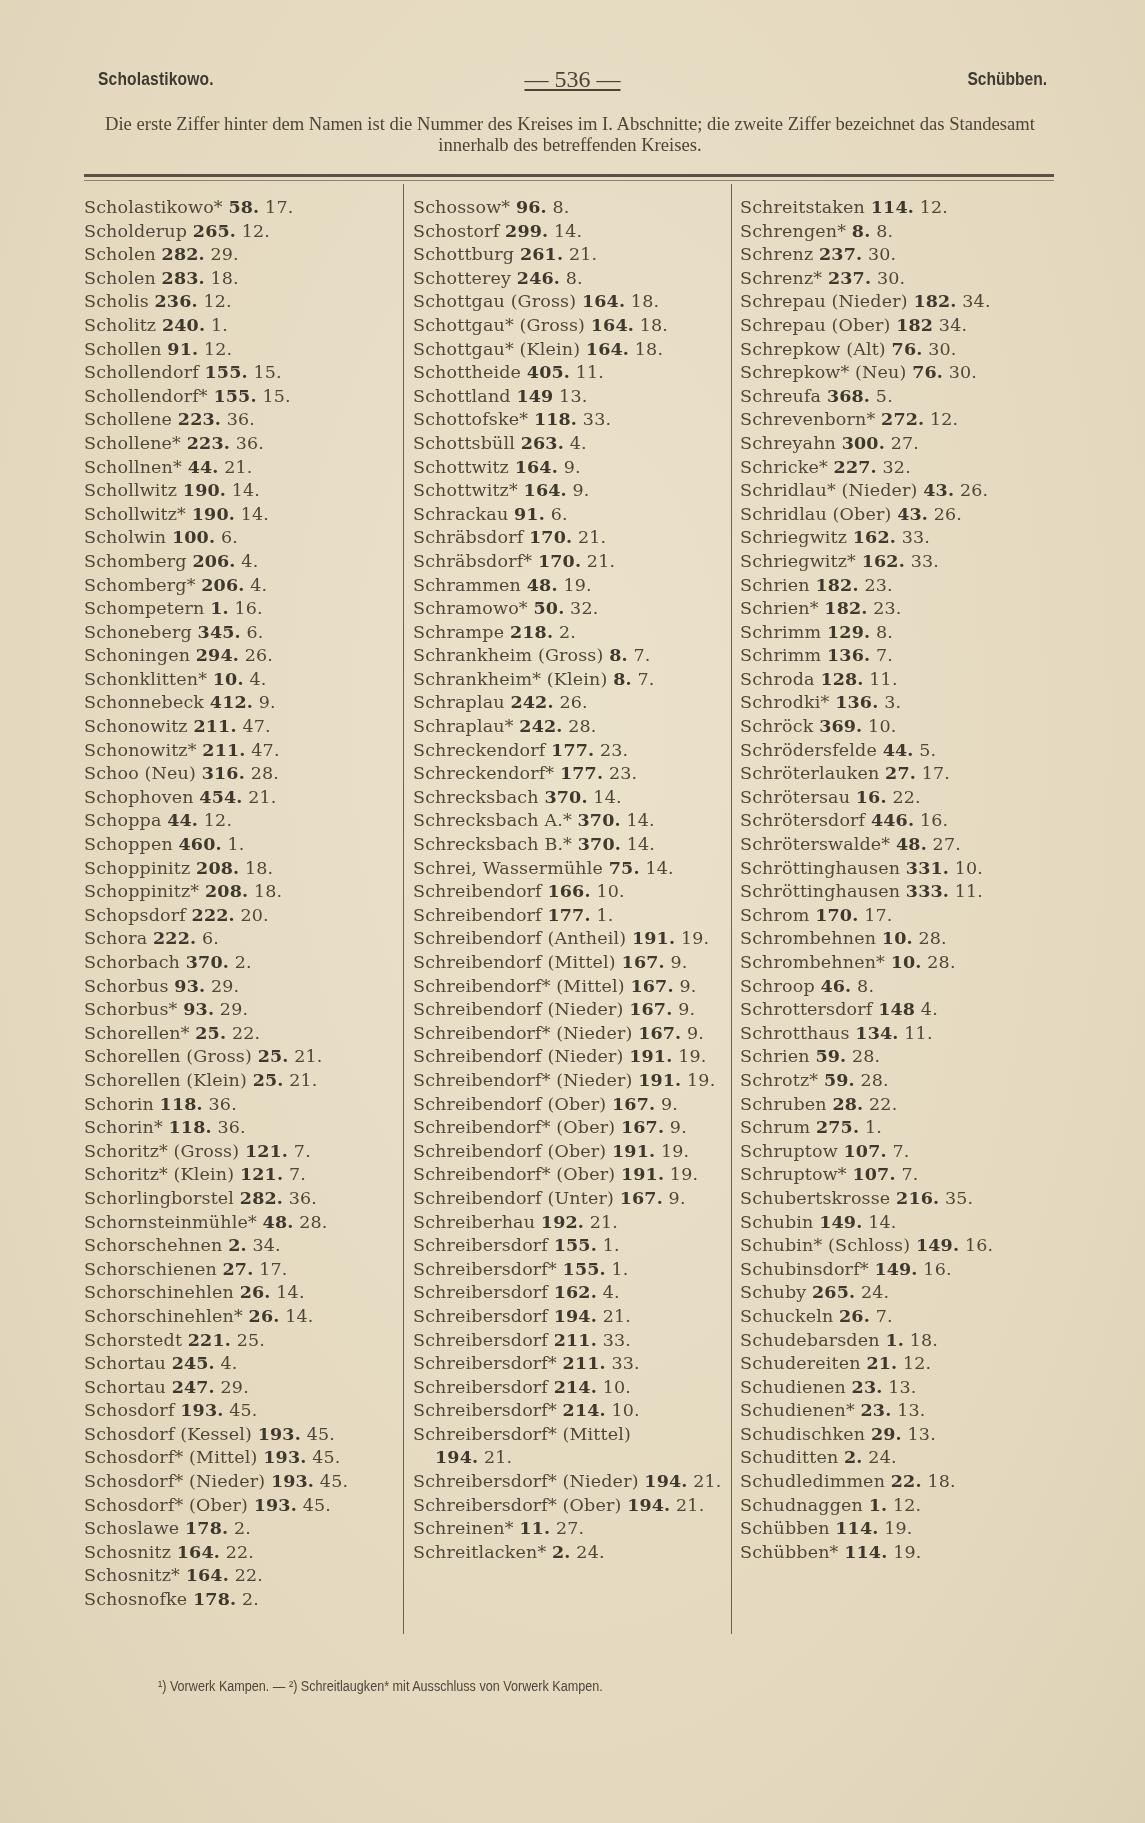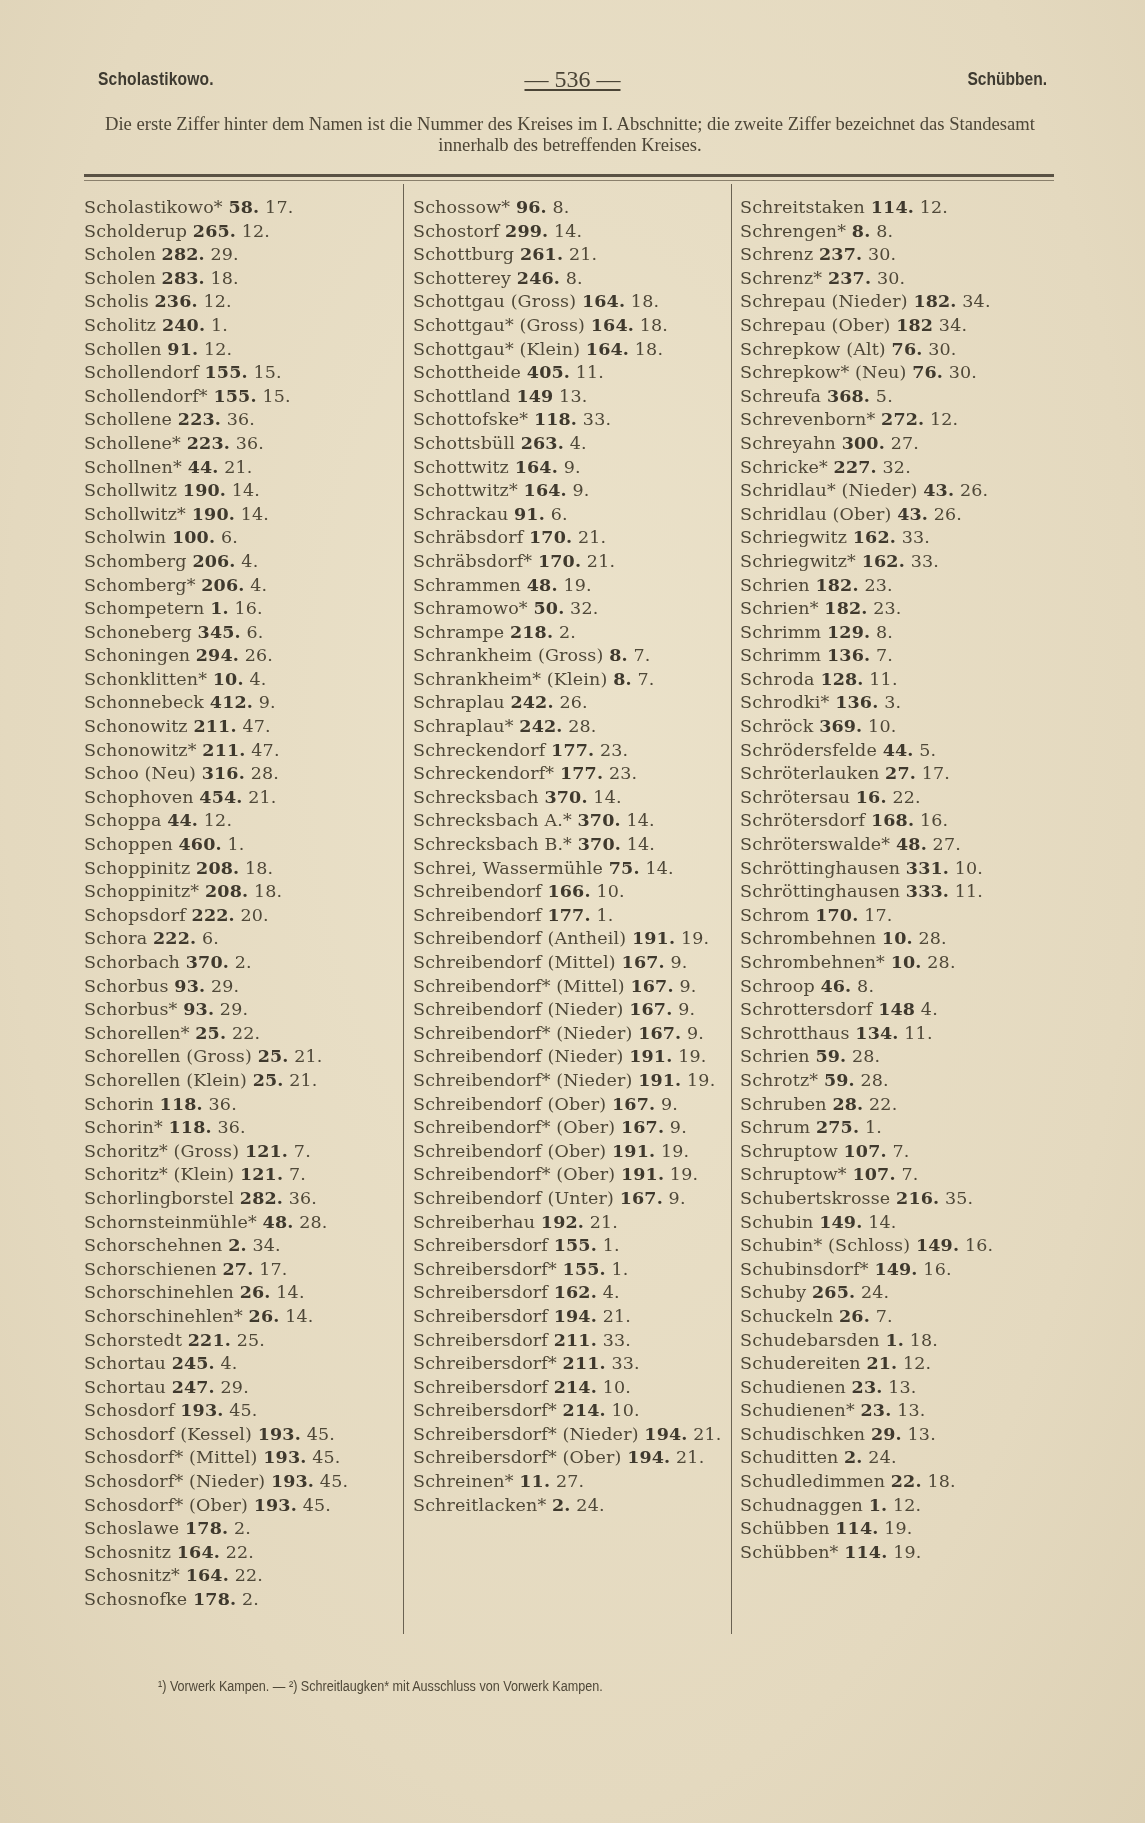--- a/index.html
+++ b/index.html
@@ -175,20 +175,21 @@
       <div class="entry"><span>Schreibendorf (Unter)</span> <span><span class="kreis">167.</span> <span>9.</span></span></div>
       <div class="entry"><span>Schreiberhau</span> <span><span class="kreis">192.</span> <span>21.</span></span></div>
       <div class="entry"><span>Schreibersdorf</span> <span><span class="kreis">155.</span> <span>1.</span></span></div>
       <div class="entry"><span>Schreibersdorf*</span> <span><span class="kreis">155.</span> <span>1.</span></span></div>
       <div class="entry"><span>Schreibersdorf</span> <span><span class="kreis">162.</span> <span>4.</span></span></div>
       <div class="entry"><span>Schreibersdorf</span> <span><span class="kreis">194.</span> <span>21.</span></span></div>
       <div class="entry"><span>Schreibersdorf</span> <span><span class="kreis">211.</span> <span>33.</span></span></div>
       <div class="entry"><span>Schreibersdorf*</span> <span><span class="kreis">211.</span> <span>33.</span></span></div>
       <div class="entry"><span>Schreibersdorf</span> <span><span class="kreis">214.</span> <span>10.</span></span></div>
       <div class="entry"><span>Schreibersdorf*</span> <span><span class="kreis">214.</span> <span>10.</span></span></div>
+      <div class="entry wrap"><span>Schreibersdorf* (Mittel)</span><span class="cont"><span class="kreis">194.</span> <span>21.</span></span></div>
       <div class="entry"><span>Schreibersdorf* (Nieder)</span> <span><span class="kreis">194.</span> <span>21.</span></span></div>
       <div class="entry"><span>Schreibersdorf* (Ober)</span> <span><span class="kreis">194.</span> <span>21.</span></span></div>
       <div class="entry"><span>Schreinen*</span> <span><span class="kreis">11.</span> <span>27.</span></span></div>
       <div class="entry"><span>Schreitlacken*</span> <span><span class="kreis">2.</span> <span>24.</span></span></div>
     </div>
   <div class="col c3">
       <div class="entry"><span>Schreitstaken</span> <span><span class="kreis">114.</span> <span>12.</span></span></div>
       <div class="entry"><span>Schrengen*</span> <span><span class="kreis">8.</span> <span>8.</span></span></div>
       <div class="entry"><span>Schrenz</span> <span><span class="kreis">237.</span> <span>30.</span></span></div>
       <div class="entry"><span>Schrenz*</span> <span><span class="kreis">237.</span> <span>30.</span></span></div>
@@ -207,21 +208,21 @@
       <div class="entry"><span>Schrien</span> <span><span class="kreis">182.</span> <span>23.</span></span></div>
       <div class="entry"><span>Schrien*</span> <span><span class="kreis">182.</span> <span>23.</span></span></div>
       <div class="entry"><span>Schrimm</span> <span><span class="kreis">129.</span> <span>8.</span></span></div>
       <div class="entry"><span>Schrimm</span> <span><span class="kreis">136.</span> <span>7.</span></span></div>
       <div class="entry"><span>Schroda</span> <span><span class="kreis">128.</span> <span>11.</span></span></div>
       <div class="entry"><span>Schrodki*</span> <span><span class="kreis">136.</span> <span>3.</span></span></div>
       <div class="entry"><span>Schröck</span> <span><span class="kreis">369.</span> <span>10.</span></span></div>
       <div class="entry"><span>Schrödersfelde</span> <span><span class="kreis">44.</span> <span>5.</span></span></div>
       <div class="entry"><span>Schröterlauken</span> <span><span class="kreis">27.</span> <span>17.</span></span></div>
       <div class="entry"><span>Schrötersau</span> <span><span class="kreis">16.</span> <span>22.</span></span></div>
-      <div class="entry"><span>Schrötersdorf</span> <span><span class="kreis">168.</span> <span>16.</span></span></div>
+      <div class="entry"><span>Schrötersdorf</span> <span><span class="kreis">446.</span> <span>16.</span></span></div>
       <div class="entry"><span>Schröterswalde*</span> <span><span class="kreis">48.</span> <span>27.</span></span></div>
       <div class="entry"><span>Schröttinghausen</span> <span><span class="kreis">331.</span> <span>10.</span></span></div>
       <div class="entry"><span>Schröttinghausen</span> <span><span class="kreis">333.</span> <span>11.</span></span></div>
       <div class="entry"><span>Schrom</span> <span><span class="kreis">170.</span> <span>17.</span></span></div>
       <div class="entry"><span>Schrombehnen</span> <span><span class="kreis">10.</span> <span>28.</span></span></div>
       <div class="entry"><span>Schrombehnen*</span> <span><span class="kreis">10.</span> <span>28.</span></span></div>
       <div class="entry"><span>Schroop</span> <span><span class="kreis">46.</span> <span>8.</span></span></div>
       <div class="entry"><span>Schrottersdorf</span> <span><span class="kreis">148</span> <span>4.</span></span></div>
       <div class="entry"><span>Schrotthaus</span> <span><span class="kreis">134.</span> <span>11.</span></span></div>
       <div class="entry"><span>Schrien</span> <span><span class="kreis">59.</span> <span>28.</span></span></div>

